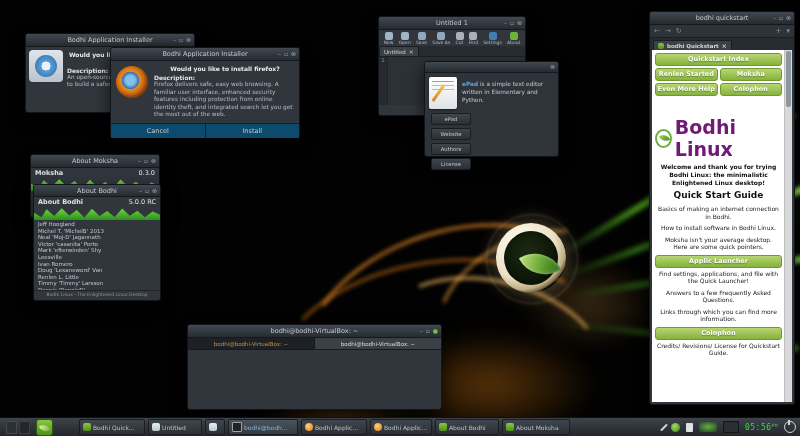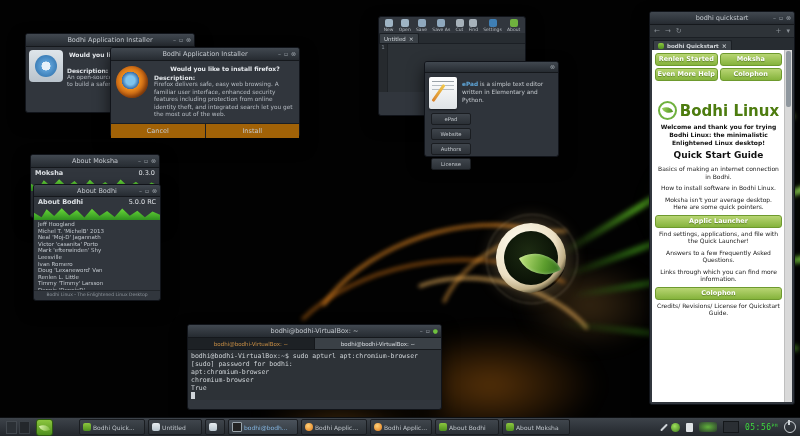--- a/index.html
+++ b/index.html
@@ -23,21 +23,21 @@
     border:1px solid rgba(255,235,190,.22);filter:blur(1px);}
   
   .win{position:absolute;background:#31363d;border:1px solid #11141a;border-radius:3px;
     box-shadow:0 7px 16px rgba(0,0,0,.65);}
   .titlebar{height:12px;background:linear-gradient(#414850,#262b31);border-bottom:1px solid #15181c;
     display:flex;align-items:center;justify-content:center;position:relative;
     font-size:6.5px;color:#c3c8ce;border-radius:2px 2px 0 0;white-space:nowrap;}
   .ctrls{position:absolute;right:3px;top:0;height:100%;display:flex;gap:3px;align-items:center;
     font-size:6px;color:#9aa1a8;line-height:1;}
   .ctrls span{cursor:default;}
-  .btnbar{display:flex;border-top:1px solid #1b1f24;background:#a16207;}
+  .btnbar{display:flex;border-top:1px solid #1b1f24;background:#0c4a6e;}
   .dlg-btn{flex:1;text-align:center;font-size:6.5px;color:#c6cbd0;padding:3px 0;border-right:1px solid #1b1f24;}
   .dlg-btn:last-child{border-right:none;}
   .grass{height:13px;background:linear-gradient(#6fe23c,#2f8f1f);
     clip-path:polygon(0% 100%,0% 45%,6% 78%,10% 18%,16% 70%,22% 10%,28% 66%,34% 24%,40% 80%,46% 14%,52% 70%,58% 30%,64% 76%,70% 12%,76% 68%,82% 28%,88% 78%,94% 34%,100% 60%,100% 100%);}
   
   .qs-content{position:absolute;left:2px;right:2px;top:38px;bottom:2px;background:#fff;color:#1c1c1c;overflow:hidden;}
   .qs-scroll{position:absolute;right:0;top:0;bottom:0;width:7px;background:#d9d9d9;border-left:1px solid #bfbfbf;}
   .qs-thumb{position:absolute;top:1px;left:1px;width:5px;height:56px;background:#8f979e;border-radius:2px;}
   .gbtn{display:block;text-align:center;color:#fff;font-weight:bold;font-size:6.5px;line-height:11px;height:11px;
     background:linear-gradient(#b8d573,#85b33c);border:1px solid #6e9a2e;border-radius:3px;
@@ -177,20 +177,28 @@
       <div>Ivan Romero</div>
       <div>Doug 'Lexaneword' Van</div>
       <div>Renlen L. Little</div>
       <div>Timmy 'Timmy' Larsson</div>
       <div>Dennis 'DennisD'</div>
     </div>
     <div style="font-size:4.5px;color:#8f969d;text-align:center;border-top:1px solid #22262b;padding:1px 0;white-space:nowrap;overflow:hidden;">Bodhi Linux - The Enlightened Linux Desktop</div>
   </div>
 
   <div class="win" style="left:378px;top:16px;width:146px;height:98px;z-index:2;">
+    <div class="titlebar">
+      <span>Untitled 1</span>
+      <span class="ctrls">
+          <span>–</span>
+          <span>▫</span>
+          <span>⊗</span>
+        </span>
+    </div>
     <div style="display:flex;justify-content:space-around;padding:2px 2px 1px;">
       <div style="text-align:center;">
           <div class="mini" style="margin:0 auto;background:#9fb4c4;"></div>
           <div style="font-size:4.5px;color:#b8bdc2;">New</div>
         </div>
       <div style="text-align:center;">
           <div class="mini" style="margin:0 auto;background:#9fb4c4;"></div>
           <div style="font-size:4.5px;color:#b8bdc2;">Open</div>
         </div>
       <div style="text-align:center;">
@@ -261,26 +269,20 @@
       <span class="ctrls">
           <span>–</span>
           <span>▫</span>
           <span style="color:#6fc13e;">●</span>
         </span>
     </div>
     <div style="display:flex;height:11px;background:#22262a;border-bottom:1px solid #16191d;">
       <div style="flex:1;display:flex;align-items:center;justify-content:center;font-size:5.5px;color:#c98f45;background:#1d2125;border-right:1px solid #15181c;white-space:nowrap;overflow:hidden;">bodhi@bodhi-VirtualBox: ~</div>
       <div style="flex:1;display:flex;align-items:center;justify-content:center;font-size:5.5px;color:#d8dce0;background:#3a4046;white-space:nowrap;overflow:hidden;">bodhi@bodhi-VirtualBox: ~</div>
     </div>
-    <div class="term-body"><span>bodhi@bodhi-VirtualBox:~$ sudo apturl apt:chromium-browser</span>
-<span>[sudo] password for bodhi:</span>
-<span>apt:chromium-browser</span>
-<span>chromium-browser</span>
-<span>True</span>
-<span class="cursor"></span></div>
   </div>
 
   <div class="win" style="left:649px;top:11px;width:144px;height:392px;z-index:5;">
     <div class="titlebar">
       <span>bodhi quickstart</span>
       <span class="ctrls">
           <span>–</span>
           <span>▫</span>
           <span>⊗</span>
         </span>
@@ -294,33 +296,34 @@
     </div>
     <div style="height:12px;display:flex;align-items:flex-end;background:#272c31;padding:0 3px;">
       <div style="display:flex;align-items:center;gap:3px;background:#3a4046;border:1px solid #1b1f24;border-bottom:none;border-radius:2px 2px 0 0;padding:1px 4px;font-size:5.5px;color:#d2d6da;font-weight:bold;">
         <span class="mini leafbox" style="width:6px;height:6px;"></span>
         <span>bodhi Quickstart</span>
         <span class="x-icon">×</span>
       </div>
     </div>
     <div class="qs-content">
       <div style="position:absolute;left:3px;right:10px;top:3px;bottom:0;overflow:hidden;">
+        <a class="gbtn" style="margin-bottom:2px;">Quickstart Index</a>
         <div style="display:flex;gap:2px;margin-bottom:2px;">
           <a class="gbtn" style="flex:1;">Renlen Started</a>
           <a class="gbtn" style="flex:1;">Moksha</a>
         </div>
         <div style="display:flex;gap:2px;margin-bottom:20px;">
           <a class="gbtn" style="flex:1;">Even More Help</a>
           <a class="gbtn" style="flex:1;">Colophon</a>
         </div>
         <div style="display:flex;align-items:center;justify-content:center;gap:3px;margin:3px 0;">
           <span style="width:15px;height:15px;border-radius:50%;background:#fff;border:2px solid #6fb13e;display:inline-block;position:relative;">
             <span style="position:absolute;left:3px;top:3px;width:9px;height:8px;background:linear-gradient(135deg,#9ed45e,#4e8f1d);border-radius:4% 100% 4% 100%;transform:rotate(-25deg);"></span>
           </span>
-          <span style="font-size:15px;font-weight:bold;color:#4d7c0f;">Bodhi Linux</span>
+          <span style="font-size:19px;font-weight:bold;color:#701a75;">Bodhi Linux</span>
         </div>
         <div style="font-size:6px;font-weight:bold;text-align:center;color:#111;line-height:1.3;margin-bottom:4px;">Welcome and thank you for trying Bodhi Linux: the minimalistic Enlightened Linux desktop!</div>
         <div style="font-size:9px;font-weight:bold;text-align:center;color:#111;margin-bottom:5px;">Quick Start Guide</div>
 
         <div class="qs-cap">Basics of making an internet connection in Bodhi.</div>
         <div class="qs-cap">How to install software in Bodhi Linux.</div>
         <div class="qs-cap">Moksha isn't your average desktop. Here are some quick pointers.</div>
         <a class="gbtn">Applic Launcher</a>
         <div class="qs-cap">Find settings, applications, and file with the Quick Launcher!</div>
         <div class="qs-cap">Answers to a few Frequently Asked Questions.</div>

